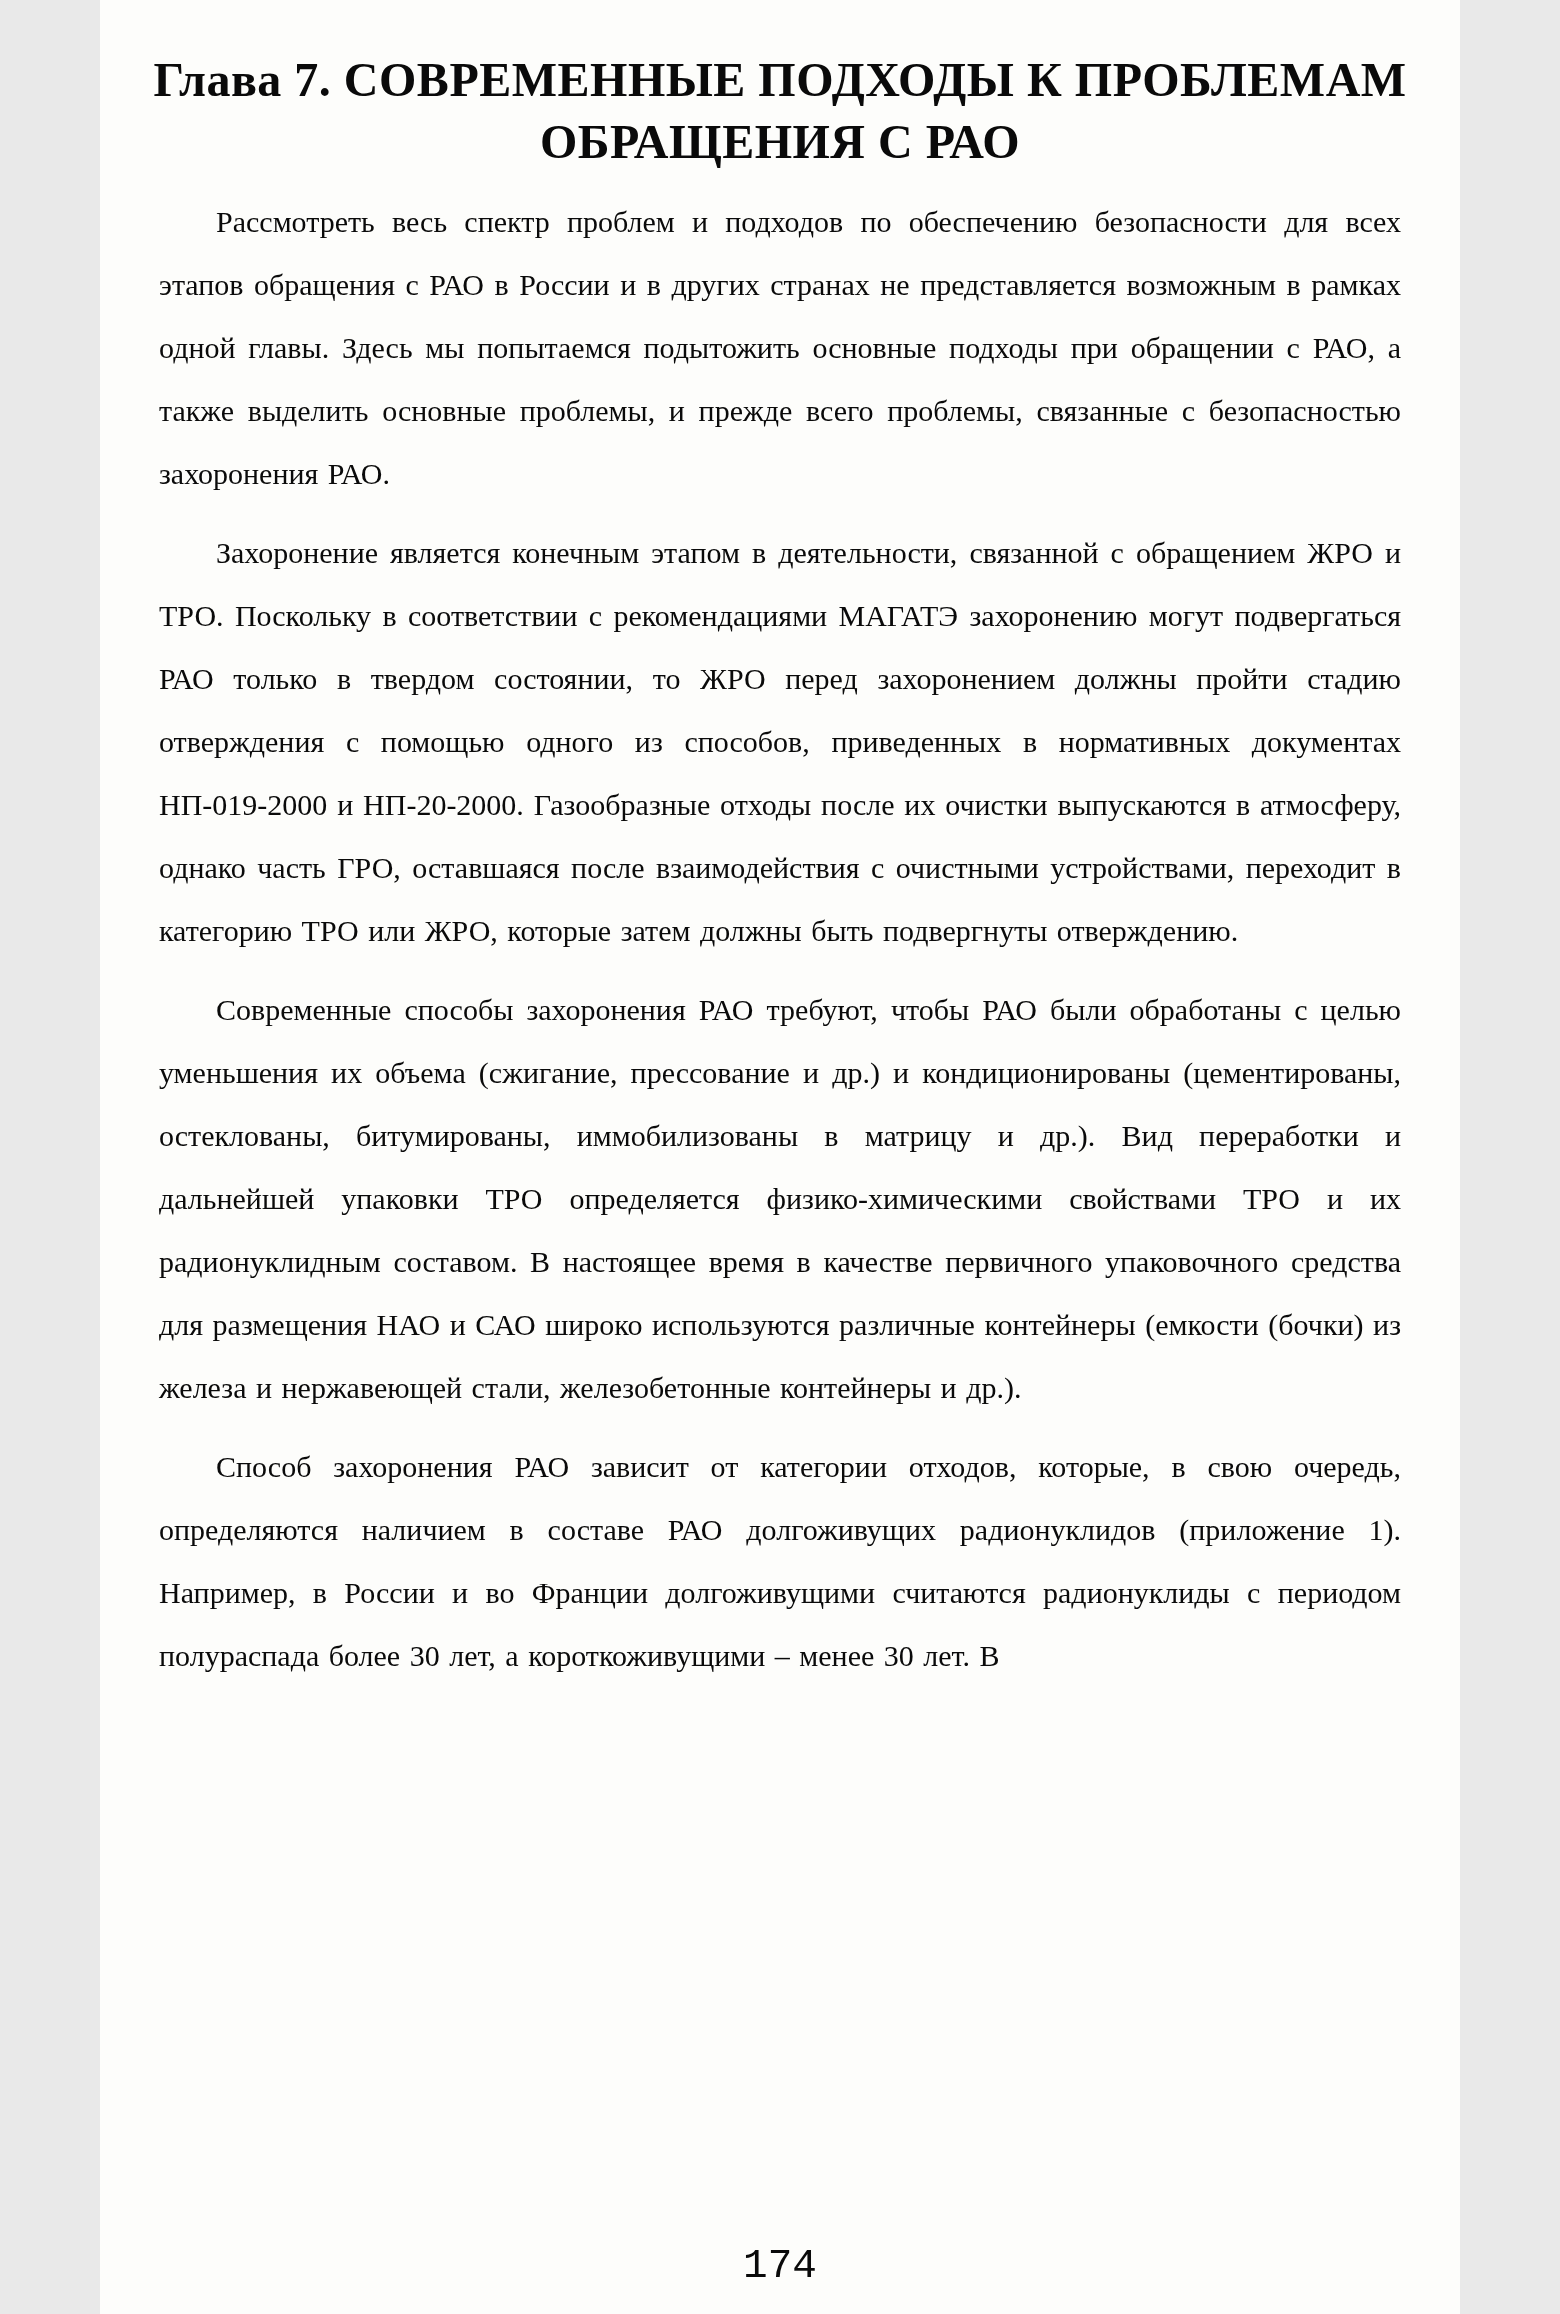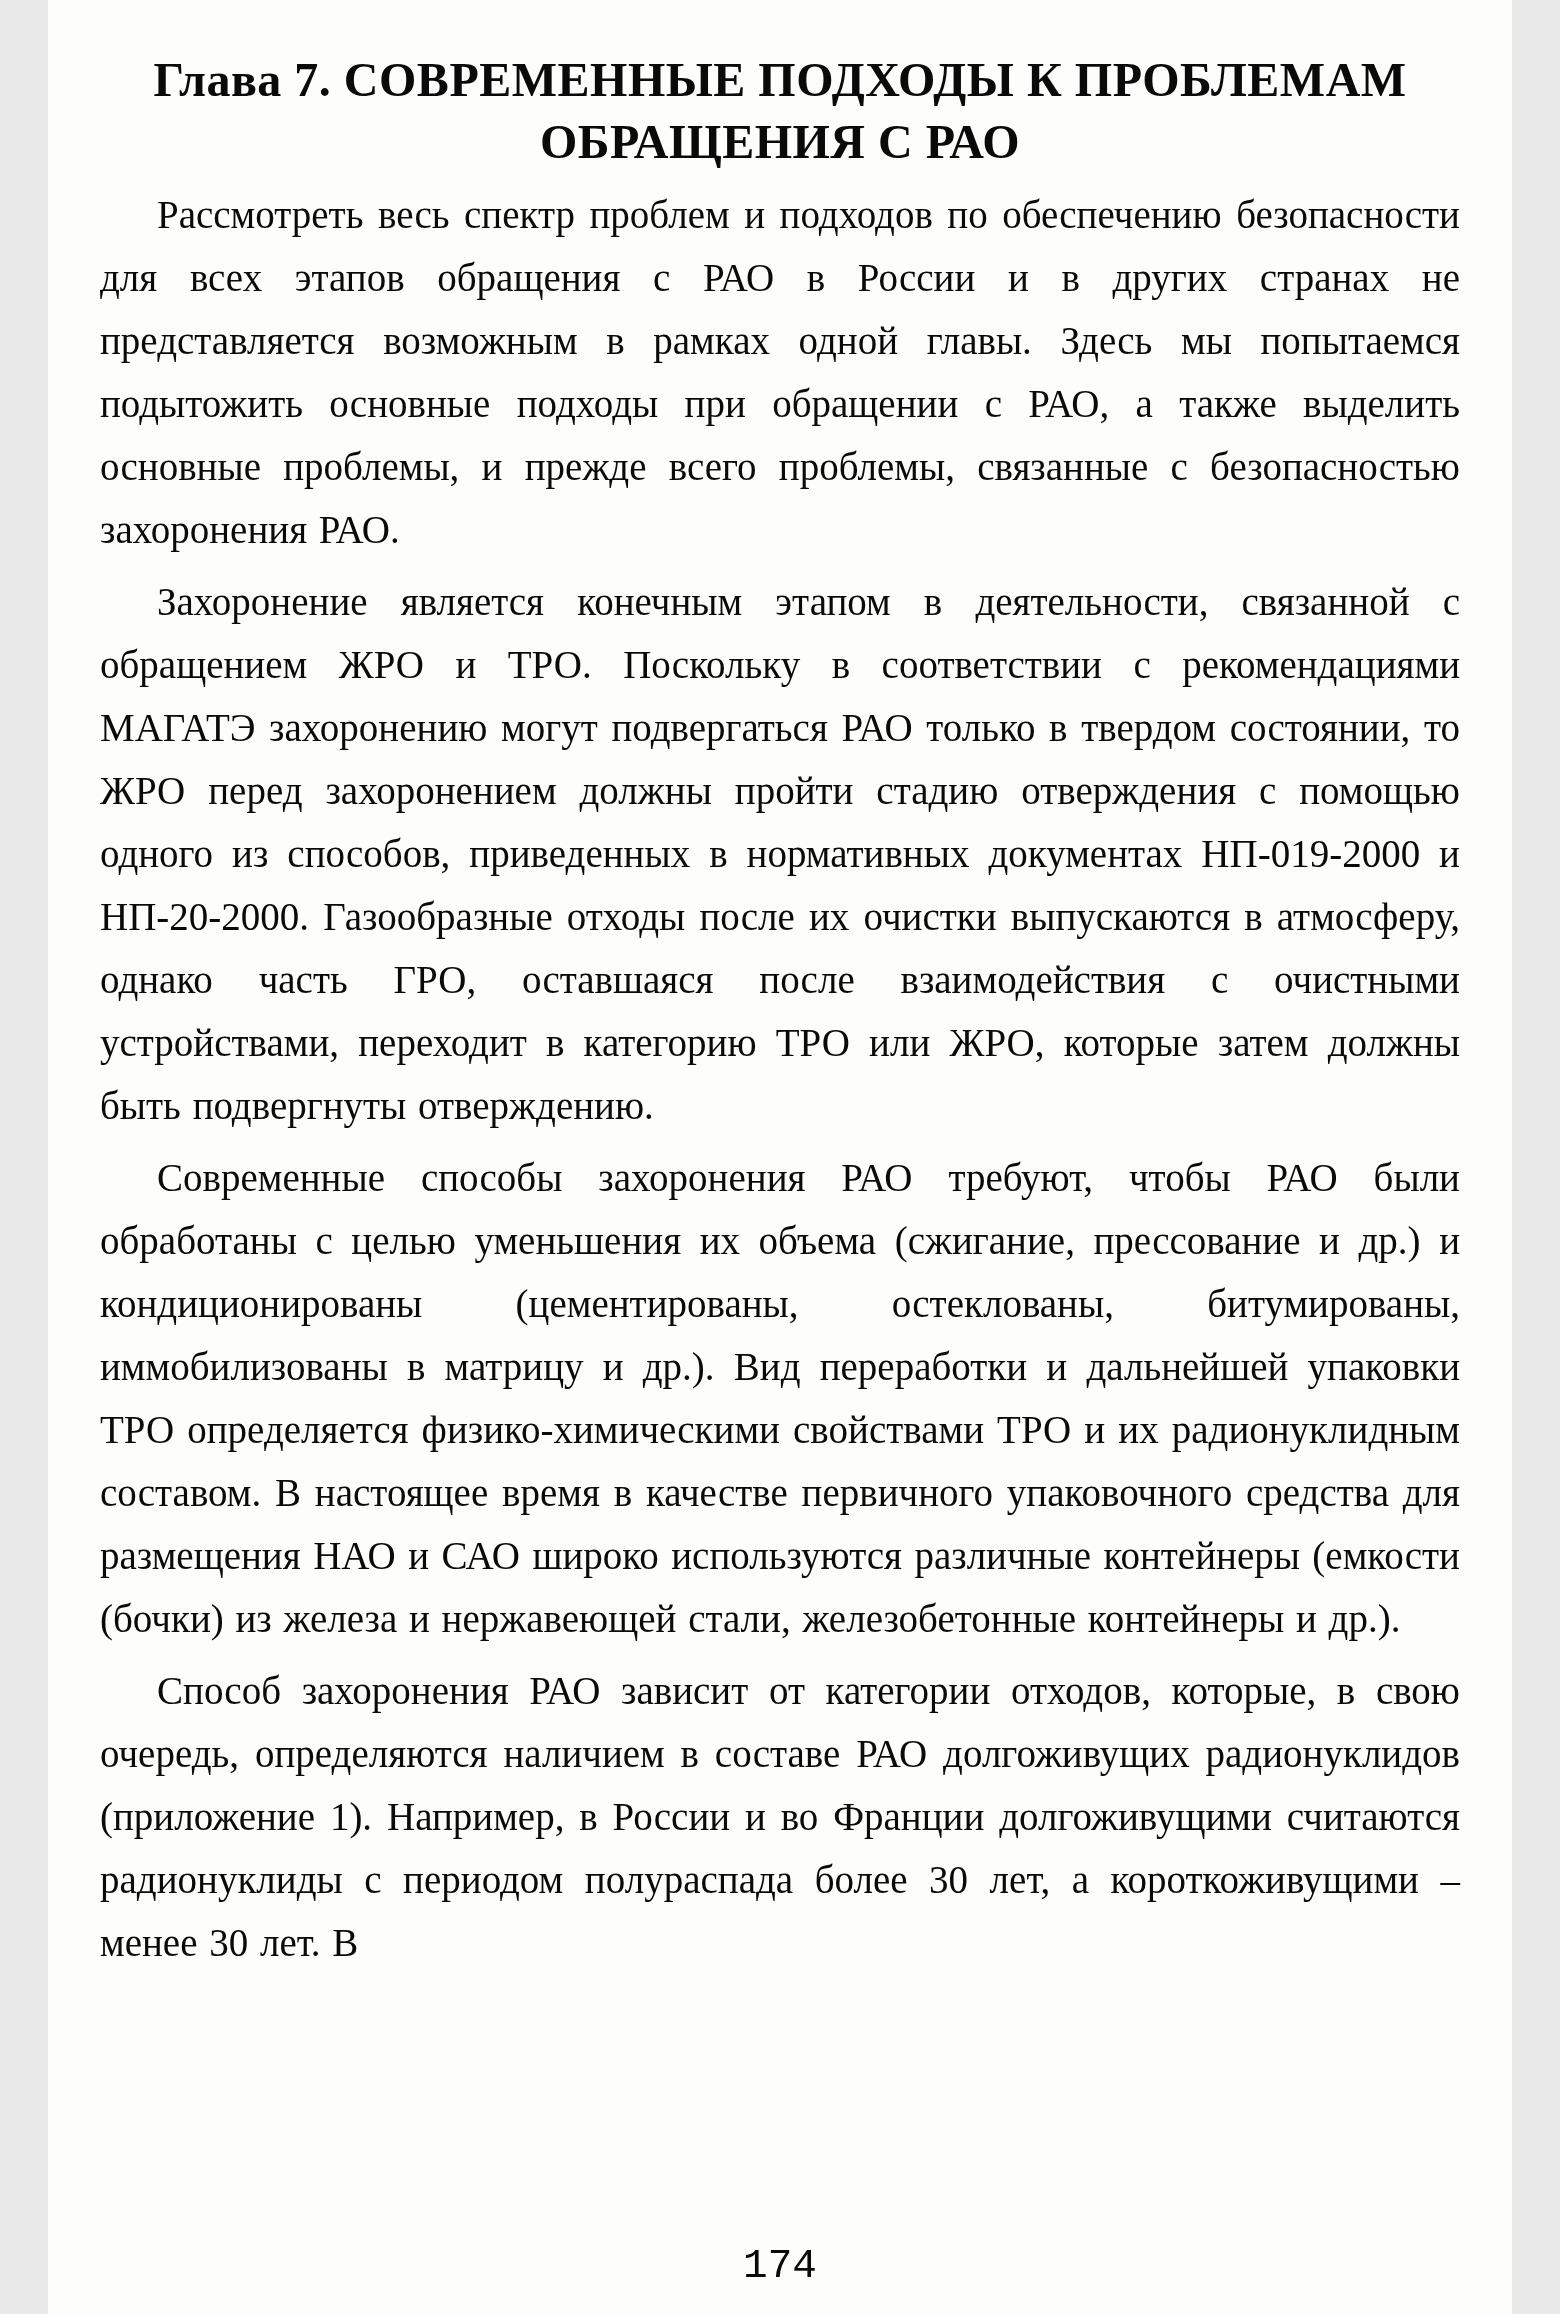--- a/index.html
+++ b/index.html
@@ -2,21 +2,21 @@
 <html lang="ru"><head>
 <meta charset="utf-8">
 <style>
   html, body {
     margin: 0;
     padding: 0;
     background: #e9e9e9;
   }
   .page {
     position: relative;
-    width: 1464px;
+    width: 1360px;
     height: 2314px;
     margin: 0 auto;
     box-sizing: border-box;
     background: #fdfdfb;
     color: #0a0a0a;
     font-family: "Liberation Serif", "DejaVu Serif", serif;
     padding: 49px 43px 29px 43px;
     overflow: hidden;
   }
   .chapter-title {
@@ -27,22 +27,22 @@
     text-align: center;
     letter-spacing: 0.5px;
   }
   .section-title {
     margin: 60px 0 57px 0;
     font-size: 45px;
     font-weight: bold;
     text-align: center;
   }
   .body-text p {
-    margin: 9px;
-    font-size: 39px;
+    margin: 16px;
+    font-size: 30px;
     line-height: 63px;
     text-align: justify;
     text-indent: 57px;
     word-spacing: 2px;
   }
   .page-number {
     position: absolute;
     left: 0;
     right: 0;
     bottom: 25px;

